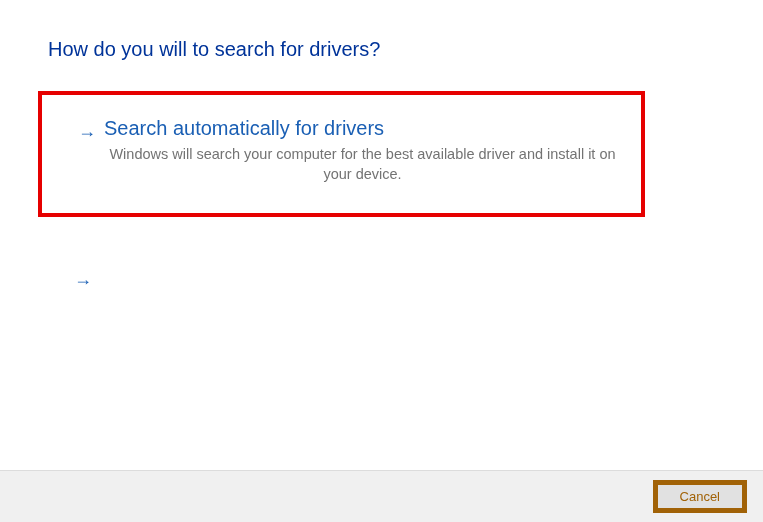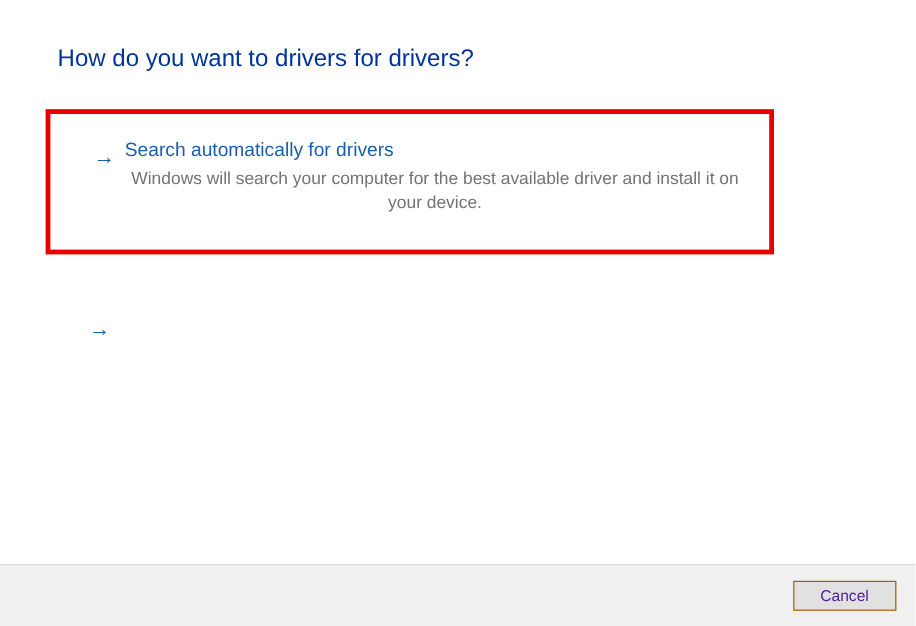--- a/index.html
+++ b/index.html
@@ -47,21 +47,21 @@
       font-size: 18px;
       margin-right: 8px;
       margin-top: 4px;
       font-weight: 300;
     }
     .option-body {
       flex: 1;
     }
     .option-title {
       color: #1a5fb4;
-      font-size: 16px;
+      font-size: 20px;
       font-weight: 400;
       margin-bottom: 4px;
     }
     .option-desc {
       color: #737373;
       font-size: 14.5px;
       line-height: 1.4;
       font-weight: 400;
       text-align: center;
     }
@@ -78,33 +78,33 @@
       height: 52px;
       background: #f0f0f0;
       border-top: 1px solid #dcdcdc;
       display: flex;
       justify-content: flex-end;
       align-items: center;
       padding-right: 16px;
     }
     .cancel-btn {
       background: #e1e1e1;
-      border: 1px solid #a16207;
-      color: #4c1d95;
+      border: 5px solid #a16207;
+      color: #a16207;
       font-family: "Segoe UI", Tahoma, sans-serif;
       font-size: 13px;
       padding: 4px 22px;
       cursor: pointer;
     }
   </style>
 </head>
 <body>
 
 <div class="content">
-  <h1 class="heading">How do you want to drivers for drivers?</h1>
+  <h1 class="heading">How do you will to search for drivers?</h1>
 
   <div class="option highlighted">
     <div class="option-row">
       <span class="arrow-icon">→</span>
       <div class="option-body">
         <div class="option-title">Search automatically for drivers</div>
         <div class="option-desc">Windows will search your computer for the best available driver and install it on your device.</div>
       </div>
     </div>
   </div>

